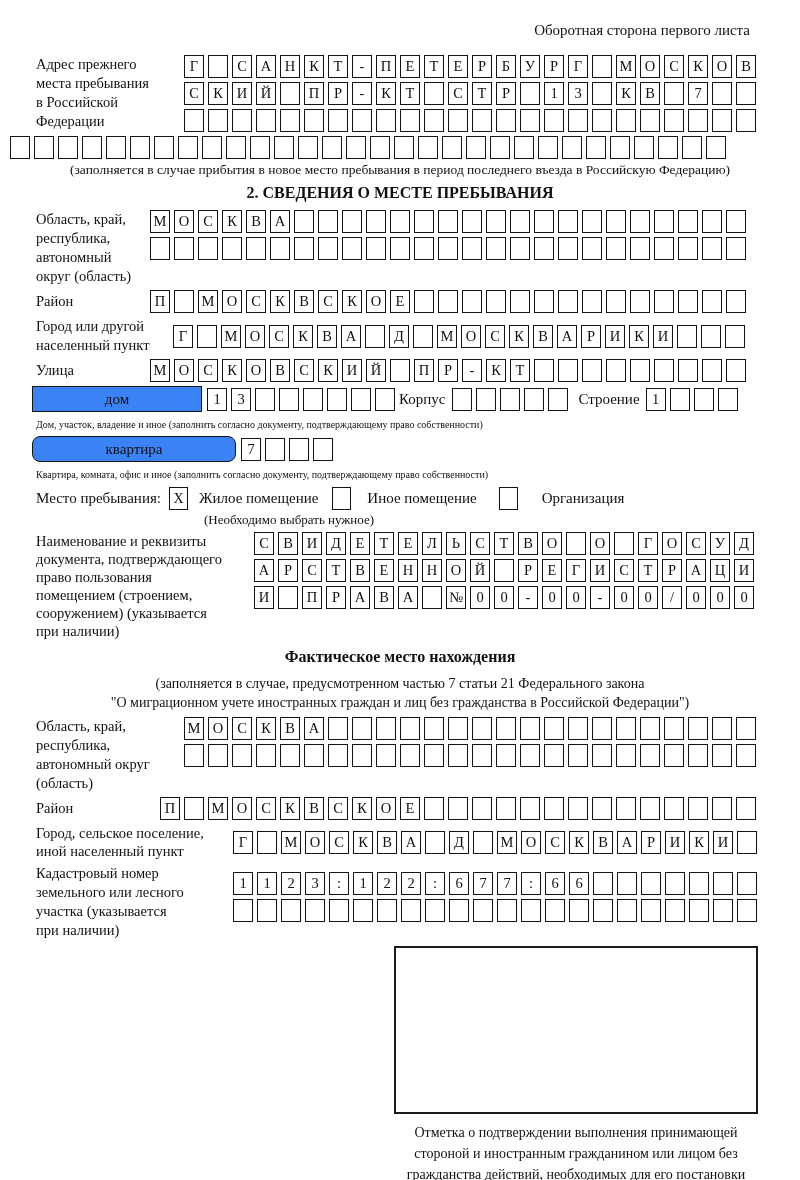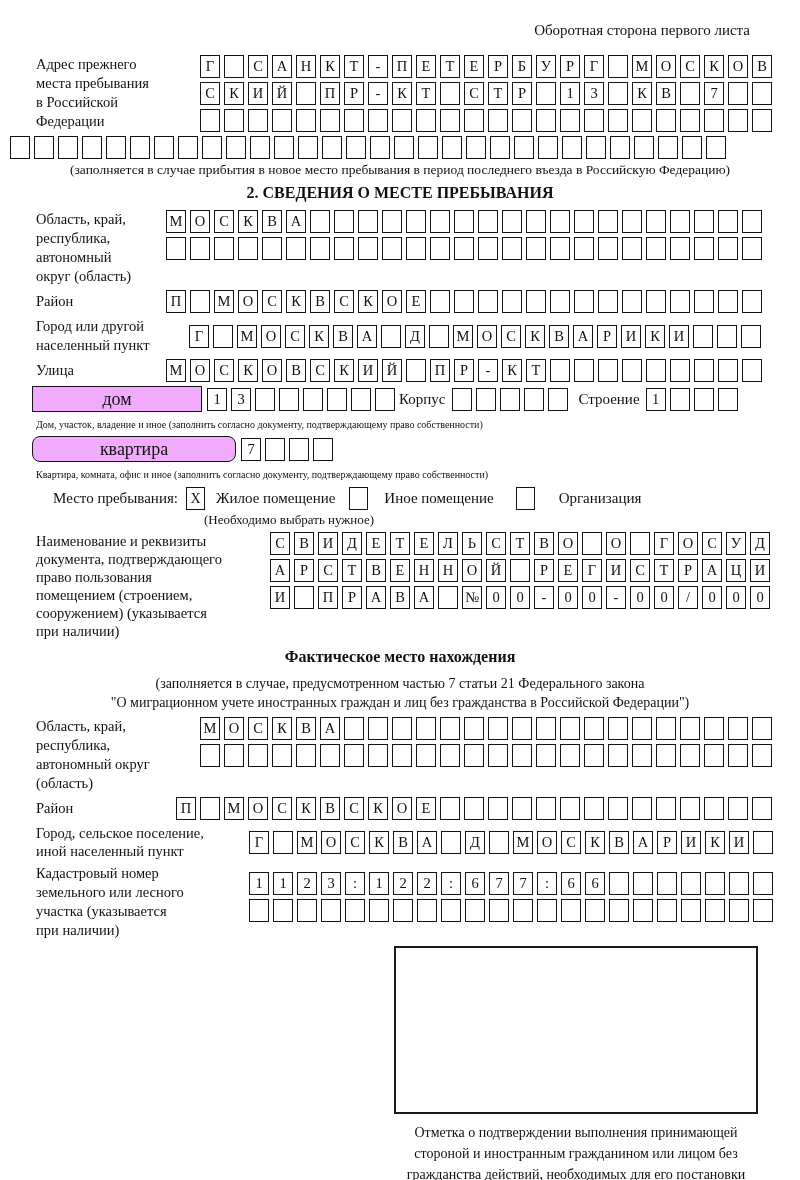--- a/index.html
+++ b/index.html
@@ -4,47 +4,47 @@
 <style>
   html,body { margin:0; padding:0; background:#fff; }
   .page {
     position:relative; width:800px; height:1180px; overflow:hidden;
     background:#fff; color:#111;
     font-family:"Liberation Serif","DejaVu Serif",serif;
     box-sizing:border-box; padding:22px 36px 0 36px;
   }
   .hdr-note { text-align:right; font-size:15px; margin-right:14px; margin-bottom:2px; }
 
-  .frow { display:flex; align-items:flex-start; margin-bottom:4px;gap:16px; }
+  .frow { display:flex; align-items:flex-start; margin-bottom:4px; }
   .frow.vcenter { align-items:center; }
   .flabel { flex:none; font-size:14.5px; line-height:19px; }
   .w148 { width:148px; } .w114 { width:114px; } .w137 { width:137px; }
   .w218 { width:218px; } .w124 { width:124px; } .w197 { width:197px; }
 
   .cells { display:flex; gap:4px; flex:none; }
   .rows  { display:flex; flex-direction:column; gap:4px; }
   .cell {
     flex:none; box-sizing:border-box; width:20px; height:23px;
     border:1.6px solid #141414; display:inline-flex; align-items:center; justify-content:center;
     font-size:14.5px; background:#fff;
   }
   .full-row { margin-left:-26px; margin-bottom:2px; }
 
   .cap-center { text-align:center; font-size:13.5px; line-height:17px; margin-bottom:2px; }
   .cap-left   { font-size:10px; line-height:17px; margin:0 0 3px 0; }
   .sec-title  { text-align:center; font-weight:bold; font-size:16px; margin:6px 0 8px 0; }
 
   .wide-box {
     flex:none; box-sizing:border-box; height:26px; border:1.6px solid #141414;
-    display:flex; align-items:center; justify-content:center; font-size:18px; background:#f0abfc;
+    display:flex; align-items:center; justify-content:center; font-size:15px; background:#3b82f6;
   }
   .house-row, .apt-row { display:flex; align-items:center; margin:2px 0 4px -4px; }
   .inline-lbl { font-size:15px; flex:none; }
 
-  .stay-row { display:flex; align-items:center; margin:4px 0 2px 17px; font-size:15px; }
+  .stay-row { display:flex; align-items:center; margin:4px 0 2px 0; font-size:15px; }
   .checkbox {
     flex:none; box-sizing:border-box; width:19px; height:23px; border:1.6px solid #141414;
     display:inline-flex; align-items:center; justify-content:center; font-size:14px; background:#fff;
   }
   .hint { font-size:13px; margin:1px 0 4px 168px; }
 
   .fact-cap { text-align:center; font-size:14px; line-height:19px; }
 
   .stamp-wrap { width:364px; margin:6px 6px 0 auto; text-align:center; }
   .stamp-box { box-sizing:border-box; width:100%; height:168px; border:2px solid #1a1a1a; background:#fff; margin-bottom:8px; }

